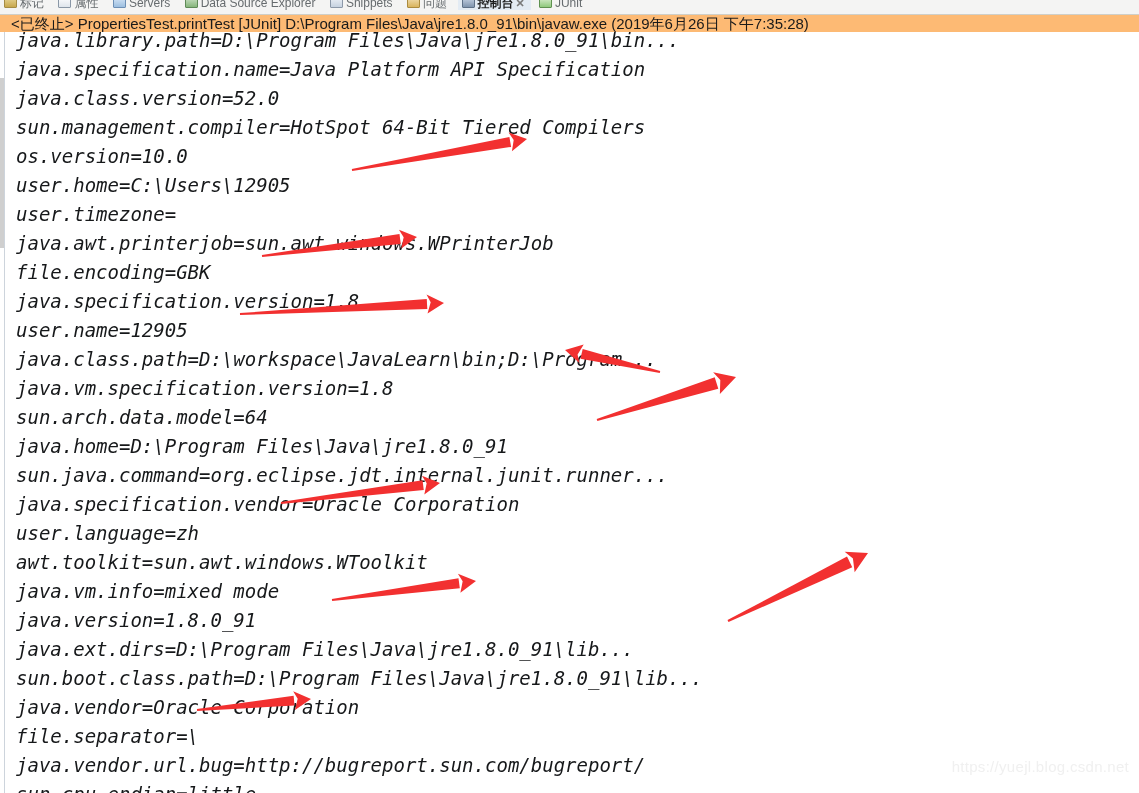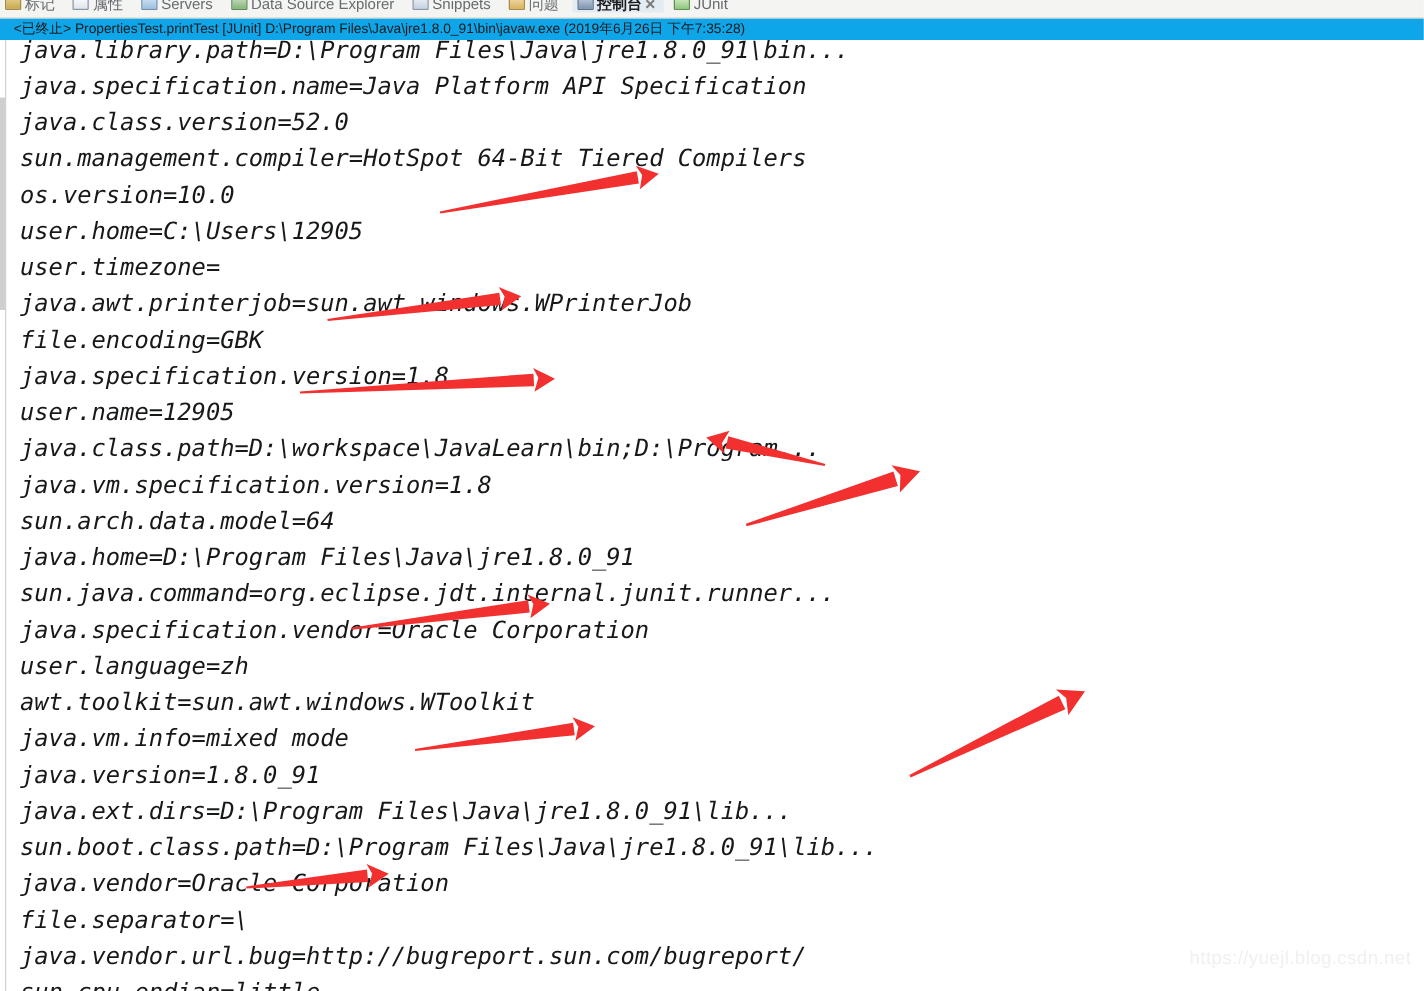--- a/index.html
+++ b/index.html
@@ -68,22 +68,22 @@
     margin-left: 2px;
   }
 
   
   #console-title {
     position: absolute;
     top: 15px;
     left: 0;
     width: 1139px;
     height: 17px;
-    background: #0ea5e9;
-    font-size: 11px;
+    background: #fdba74;
+    font-size: 15px;
     color: #1a1a1a;
     line-height: 17px;
     white-space: nowrap;
     overflow: hidden;
   }
   #console-title .title-ico {
     display: inline-block;
     width: 3px;
   }
   #console-title .title-text {

